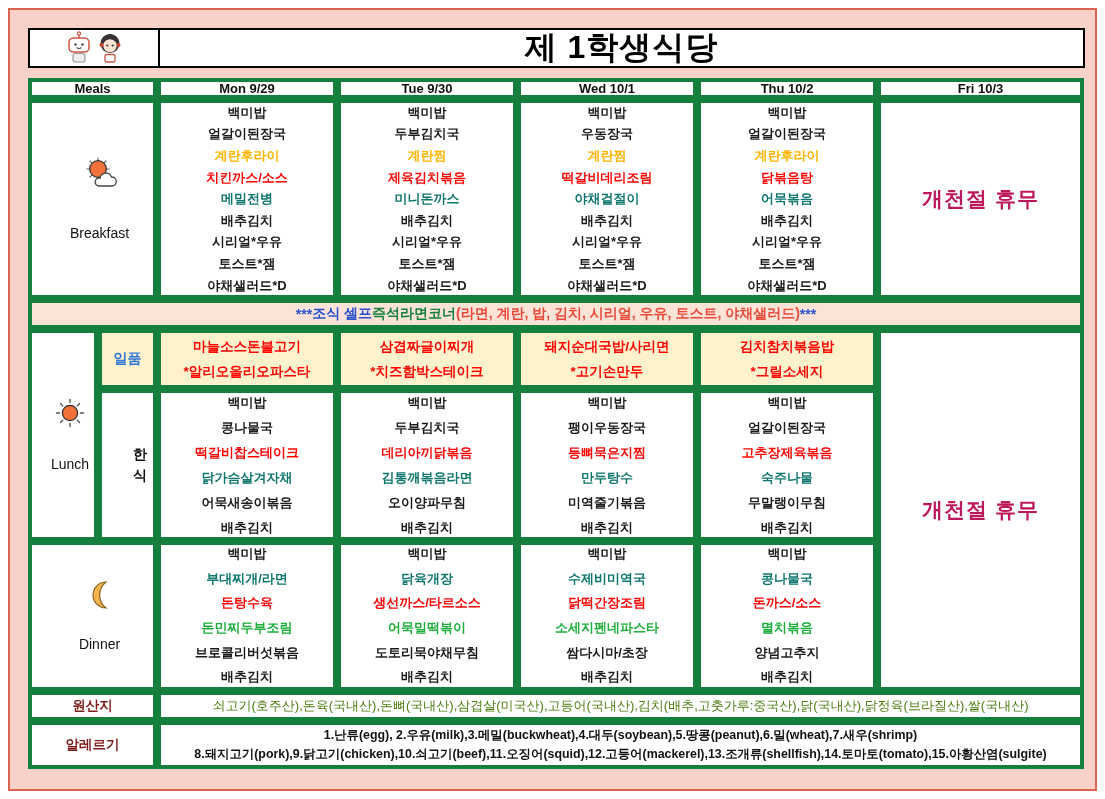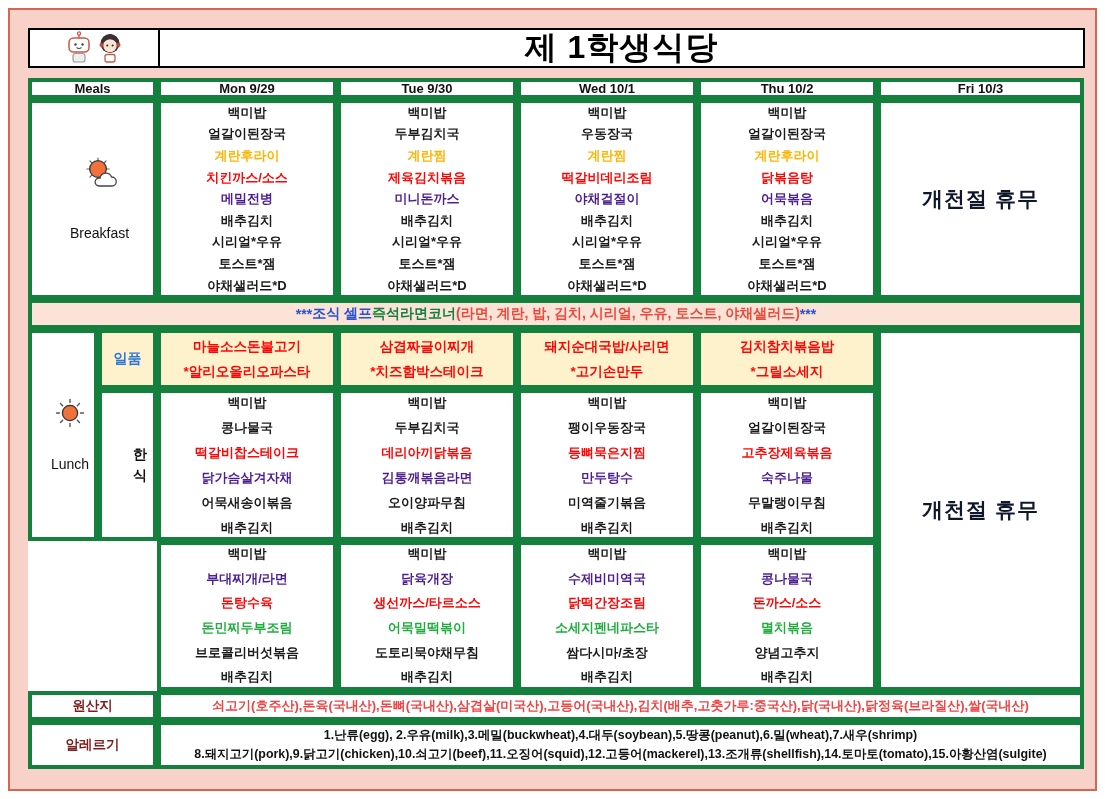--- a/index.html
+++ b/index.html
@@ -16,33 +16,33 @@
   #menutable{position:absolute;left:28px;top:78px;display:grid;
     grid-template-columns:70px 59px 180px 180px 180px 180px 207px;
     grid-template-rows:21px 200px 30px 60px 152px 150px 30px 48px;
     background:#fff;}
   .cell{box-sizing:border-box;border:4px solid #15803d;background:#fff;display:flex;flex-direction:column;align-items:center;justify-content:center;overflow:hidden;}
   .hdr{font-size:13px;font-weight:700;color:#111;}
   .item{font-size:13px;font-weight:700;white-space:nowrap;}
   .b-cell .item{line-height:21.6px;}
   .l-cell .item{line-height:25px;}
   .d-cell .item{line-height:24.6px;}
-  .c-k{color:#1a1a1a}.c-o{color:#ffb400}.c-r{color:#fe0606}.c-b{color:#4c1d95}.c-g{color:#1fae3d}
+  .c-k{color:#1a1a1a}.c-o{color:#ffb400}.c-r{color:#fe0606}.c-b{color:#0f766e}.c-g{color:#1fae3d}
   .ilpum{background:#fdf2cb;}
   .ilpum .item{font-size:13.5px;line-height:25px;}
   .notice{background:#fbe3d7;font-size:14px;font-weight:700;flex-direction:row;white-space:nowrap;}
   .n-blue{color:#2a52cc}.n-red-b{color:#15803d}.n-red{color:#ea4a3c}
   .mealcell{gap:30px;padding-left:14px;}
   .meallabel{font-size:14px;color:#111;}
   .sublabel{font-size:14px;font-weight:700;}
   .ilpumlbl{color:#2e75d8;}
   .vert{width:16px;word-break:break-all;text-align:center;line-height:21px;color:#111;margin-left:25px;}
-  .holiday{font-size:21px;font-weight:700;color:#0f172a;letter-spacing:1px;white-space:nowrap;}
+  .holiday{font-size:21px;font-weight:700;color:#be185d;letter-spacing:1px;white-space:nowrap;}
   .originlbl,.allergylbl{font-size:13.5px;font-weight:700;color:#7f1d1d;}
-  .origintext{font-size:13px;font-weight:700;color:#ef4444;white-space:nowrap;}
+  .origintext{font-size:13px;font-weight:400;color:#4d7c0f;white-space:nowrap;}
   .allergytext{font-size:12.4px;font-weight:700;color:#111;line-height:19px;white-space:nowrap;}
 </style>
 </head>
 <body>
 
 <div id="wrap">
   <div id="frame"></div>
 
   <div id="titlebar">
     <div class="tcell" id="logocell">
@@ -219,20 +219,26 @@
       </div>
     <div class="cell l-cell" style="grid-area:5/6/6/7">
         <div class="item c-k">백미밥</div>
         <div class="item c-k">얼갈이된장국</div>
         <div class="item c-r">고추장제육볶음</div>
         <div class="item c-b">숙주나물</div>
         <div class="item c-k">무말랭이무침</div>
         <div class="item c-k">배추김치</div>
       </div>
 
+    <div class="cell mealcell" style="grid-area:6/1/7/3;gap:26px">
+      <svg width="26" height="30" viewBox="0 0 26 30">
+        <path d="M19 2 A 13 13 0 1 0 19 28 A 16.5 16.5 0 0 1 19 2 Z" fill="#f3b24e" stroke="#8a6420" stroke-width="1.2"></path>
+      </svg>
+      <span class="meallabel">Dinner</span>
+    </div>
     <div class="cell d-cell" style="grid-area:6/3/7/4">
         <div class="item c-k">백미밥</div>
         <div class="item c-b">부대찌개/라면</div>
         <div class="item c-r">돈탕수육</div>
         <div class="item c-g">돈민찌두부조림</div>
         <div class="item c-k">브로콜리버섯볶음</div>
         <div class="item c-k">배추김치</div>
       </div>
     <div class="cell d-cell" style="grid-area:6/4/7/5">
         <div class="item c-k">백미밥</div>

